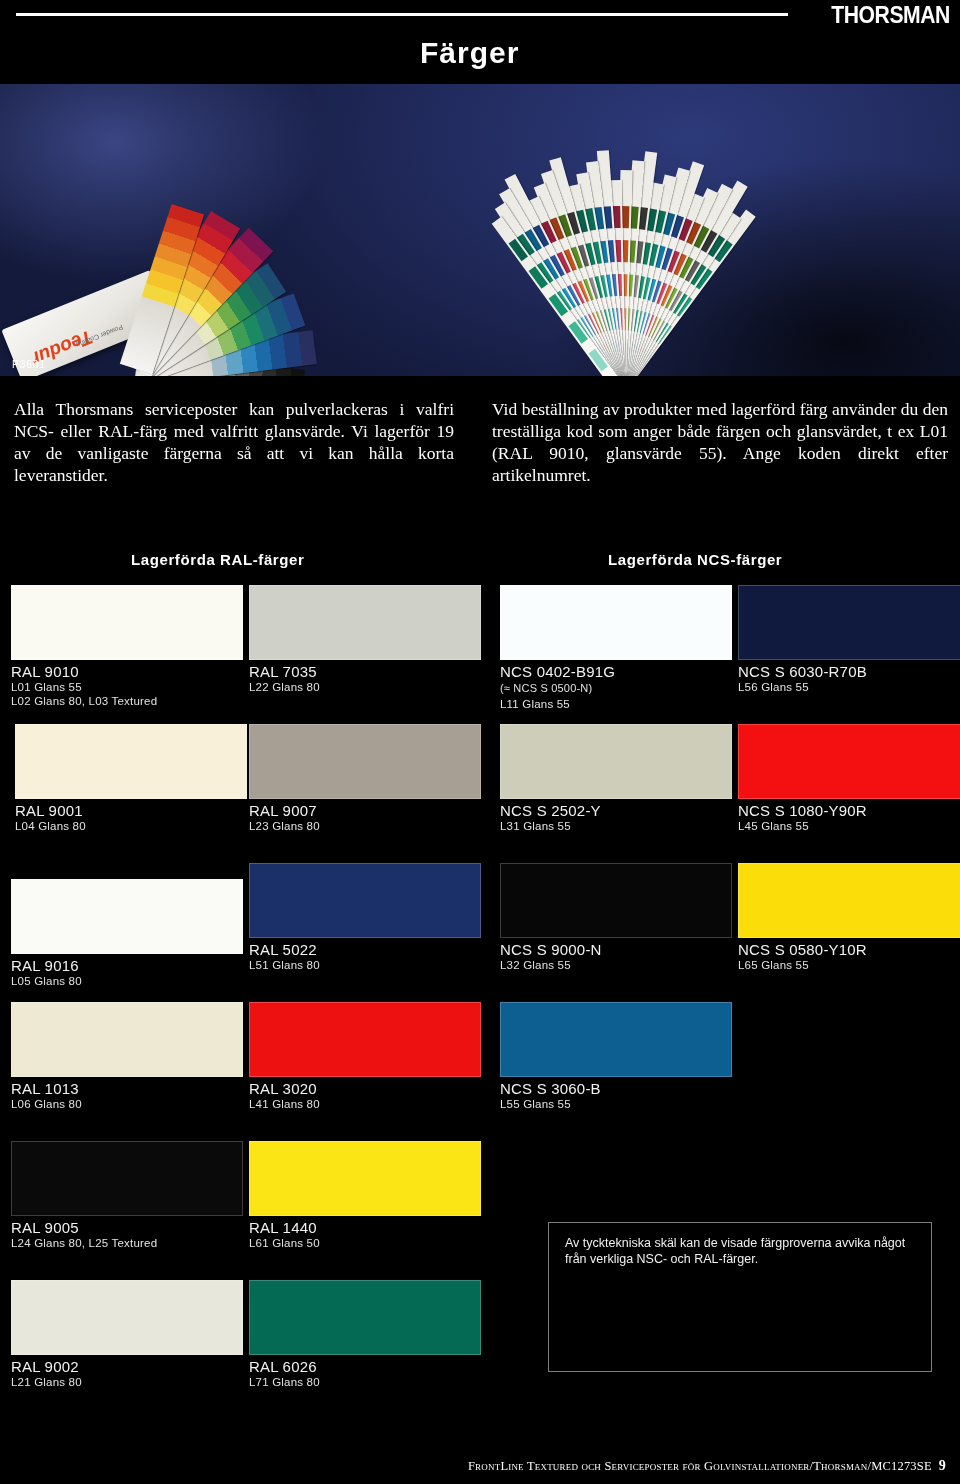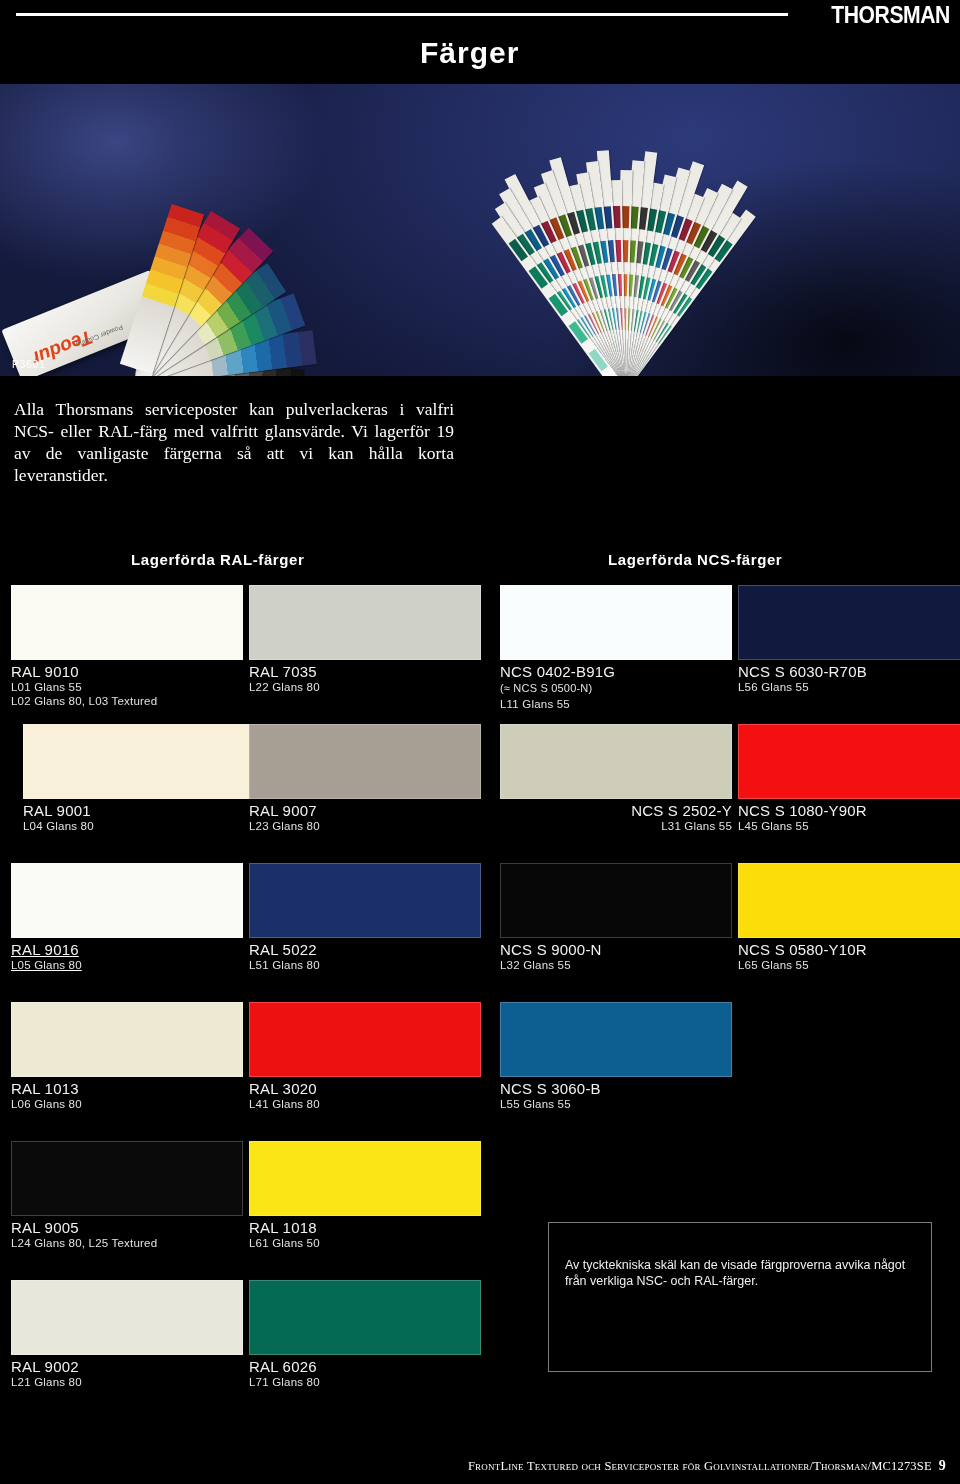--- a/index.html
+++ b/index.html
@@ -122,21 +122,21 @@
   }
   .csub {
     font-size:11.5px; line-height:14px; color:#e2e2e2; letter-spacing:.2px;
   }
 
   
   .note {
     position:absolute; left:548px; top:1222px; width:384px; height:150px;
     border:1px solid #7d7d7d; padding:13px 16px 0 16px;
   }
-  .note p { font-size:12.5px; line-height:15.5px; color:#f0f0f0; margin-bottom:9px;margin-top:22px; }
+  .note p { font-size:12.5px; line-height:15.5px; color:#f0f0f0; margin-bottom:9px; }
 
   
   .footer {
     position:absolute; left:0; bottom:10px; width:960px;
     text-align:right; padding-right:14px;
     font-family:"Liberation Serif", serif;
     font-size:12.5px; color:#fff; font-variant:small-caps; letter-spacing:.2px;
   }
   .footer .pg { font-weight:bold; font-size:14px; margin-left:7px; }
 </style>
@@ -374,39 +374,40 @@
           <i style="left: 128px; top: 2px; width: 22px; height: 8px; background: rgb(15, 132, 102);"></i>
           <i style="left: 162px; top: 2px; width: 22px; height: 8px; background: rgb(11, 107, 85);"></i>
         </div>
       </div>
 
     <div class="photo-tag">P3601</div>
   </div>
 
   <div class="intro">
     <p class="col left">Alla Thorsmans serviceposter kan pulverlackeras i valfri NCS- eller RAL-färg med valfritt glansvärde. Vi lagerför 19 av de vanligaste färgerna så att vi kan hålla korta leveranstider.</p>
+    <p class="col right">Vid beställning av produkter med lagerförd färg använder du den treställiga kod som anger både färgen och glansvärdet, t ex L01 (RAL 9010, glansvärde 55). Ange koden direkt efter artikelnumret.</p>
   </div>
 
   <div class="sec-head ral">Lagerförda RAL-färger</div>
   <div class="sec-head ncs">Lagerförda NCS-färger</div>
 
   <div class="grid">
     <div class="gcol c1" id="gcol0">
         <div class="cell" style="position: absolute; top: 0px; left: 0px;">
           <div class="chip" style="background: rgb(251, 250, 242);"></div>
           <div class="clabel">RAL 9010</div>
           <div class="csub">L01 Glans 55</div>
           <div class="csub">L02 Glans 80,  L03 Textured</div>
         </div>
-        <div class="cell" style="position: absolute; top: 139px; left: 12px;">
+        <div class="cell" style="position: absolute; top: 139px; left: 4px;">
           <div class="chip" style="background: rgb(248, 240, 216);"></div>
           <div class="clabel">RAL 9001</div>
           <div class="csub">L04 Glans 80</div>
         </div>
-        <div class="cell" style="position: absolute; top: 278px; left: 0px; text-decoration: underline;">
+        <div class="cell" style="position: absolute; top: 294px; left: 0px;">
           <div class="chip" style="background: rgb(250, 251, 246);"></div>
           <div class="clabel">RAL 9016</div>
           <div class="csub">L05 Glans 80</div>
         </div>
         <div class="cell" style="position: absolute; top: 417px; left: 0px;">
           <div class="chip" style="background: rgb(238, 233, 210);"></div>
           <div class="clabel">RAL 1013</div>
           <div class="csub">L06 Glans 80</div>
         </div>
         <div class="cell" style="position: absolute; top: 556px; left: 0px;">
@@ -436,37 +437,37 @@
           <div class="clabel">RAL 5022</div>
           <div class="csub">L51 Glans 80</div>
         </div>
         <div class="cell" style="position: absolute; top: 417px; left: 0px;">
           <div class="chip" style="background: rgb(238, 17, 17);"></div>
           <div class="clabel">RAL 3020</div>
           <div class="csub">L41 Glans 80</div>
         </div>
         <div class="cell" style="position: absolute; top: 556px; left: 0px;">
           <div class="chip" style="background: rgb(251, 229, 21);"></div>
-          <div class="clabel">RAL 1018</div>
+          <div class="clabel">RAL 1440</div>
           <div class="csub">L61 Glans 50</div>
         </div>
         <div class="cell" style="position: absolute; top: 695px; left: 0px;">
           <div class="chip" style="background: rgb(4, 106, 83);"></div>
           <div class="clabel">RAL 6026</div>
           <div class="csub">L71 Glans 80</div>
         </div>
       </div>
     <div class="gcol c3" id="gcol2">
         <div class="cell" style="position: absolute; top: 0px; left: 0px;">
           <div class="chip" style="background: rgb(249, 253, 253);"></div>
           <div class="clabel">NCS 0402-B91G</div>
           <div class="csub" style="font-size: 11px; line-height: 17px;">(≈ NCS S 0500-N)</div>
           <div class="csub">L11 Glans 55</div>
         </div>
-        <div class="cell" style="position: absolute; top: 139px; left: 0px; text-align: right;">
+        <div class="cell" style="position: absolute; top: 139px; left: 0px;">
           <div class="chip" style="background: rgb(205, 205, 185);"></div>
           <div class="clabel">NCS S 2502-Y</div>
           <div class="csub">L31 Glans 55</div>
         </div>
         <div class="cell" style="position: absolute; top: 278px; left: 0px;">
           <div class="chip" style="background: rgb(7, 7, 7);"></div>
           <div class="clabel">NCS S 9000-N</div>
           <div class="csub">L32 Glans 55</div>
         </div>
         <div class="cell" style="position: absolute; top: 417px; left: 0px;">

